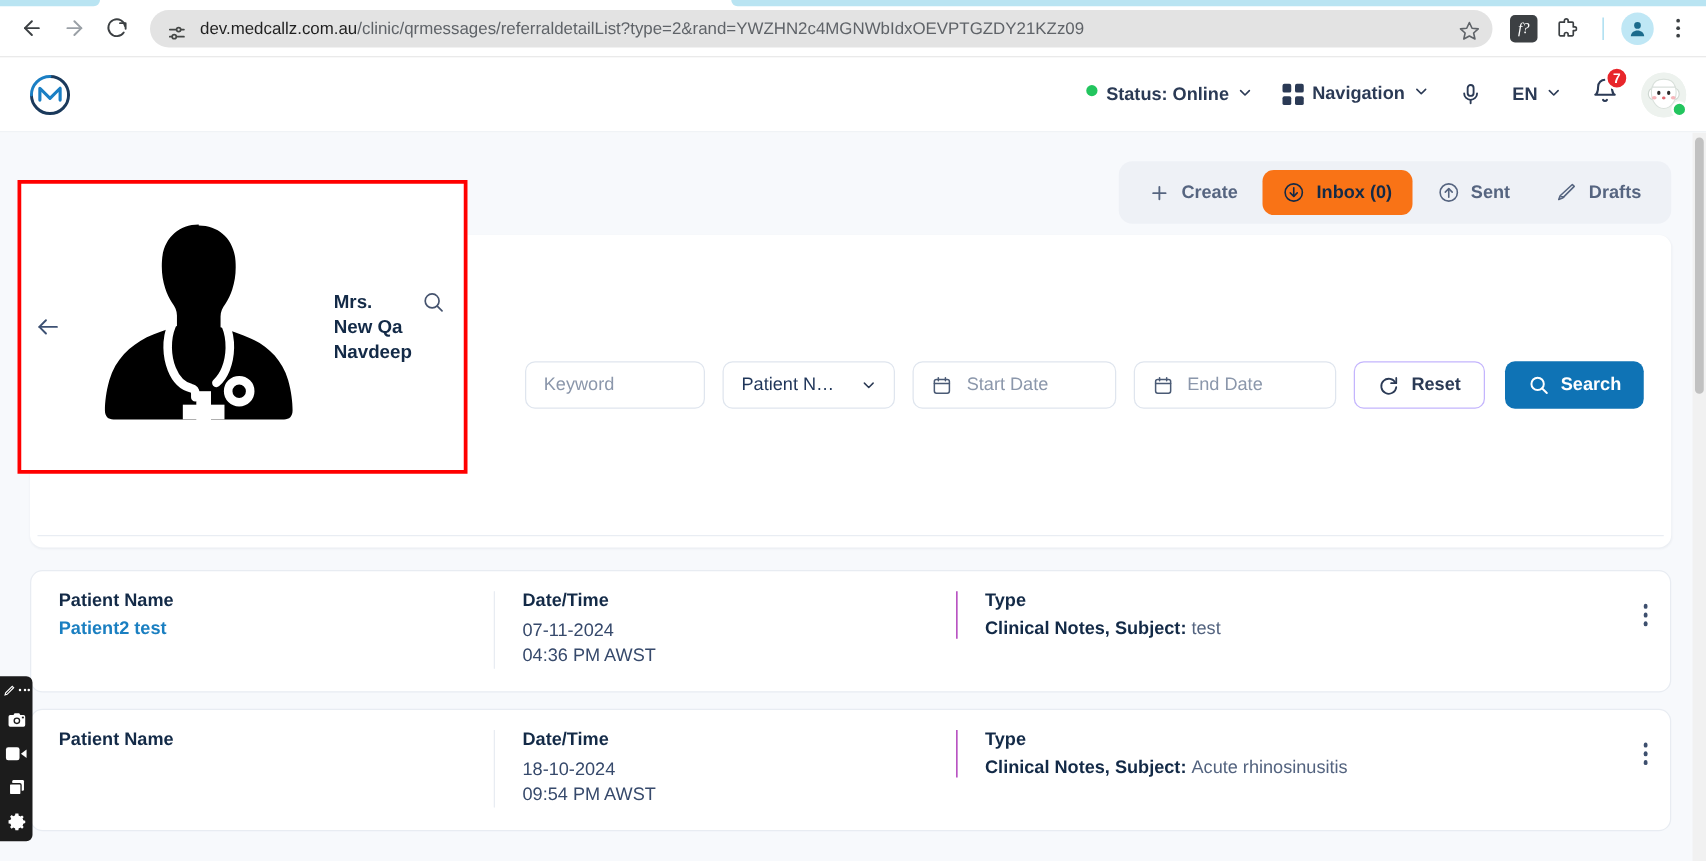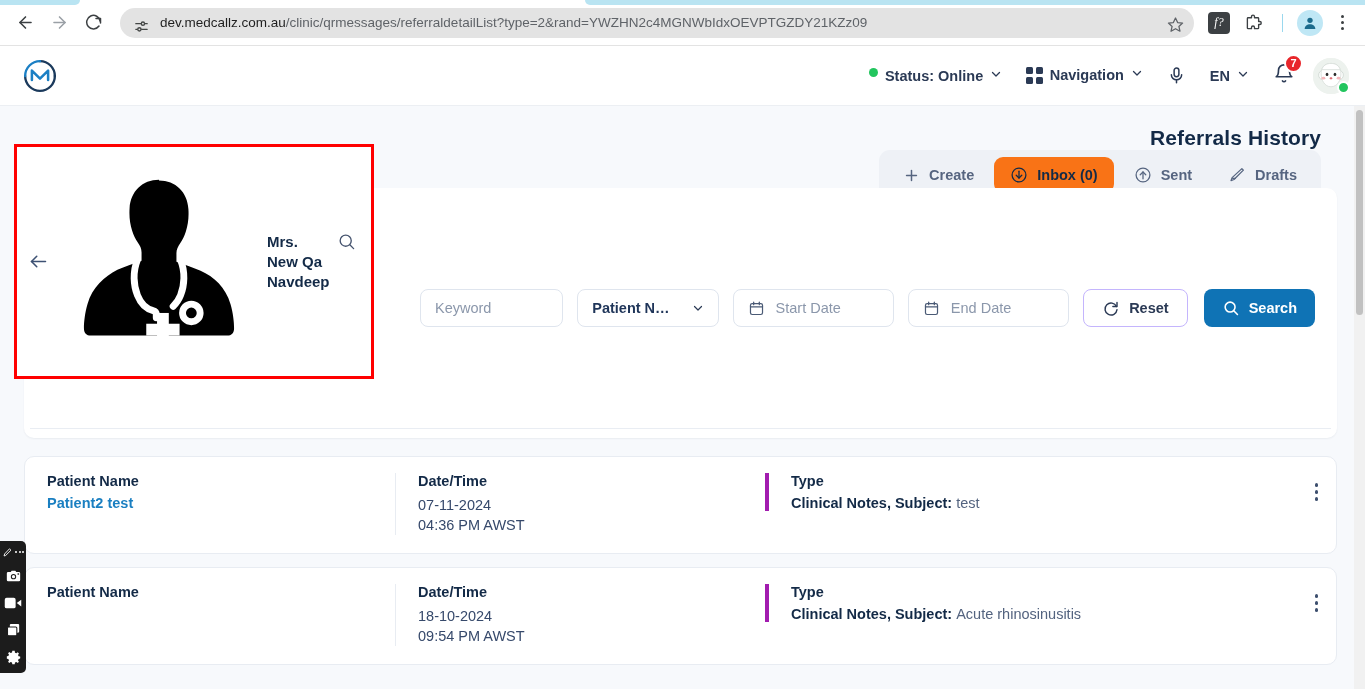--- a/index.html
+++ b/index.html
@@ -129,24 +129,23 @@
   }
 
   
   .page {
     background: #f7f9fc;
     height: 583px;
     position: relative;
     overflow: hidden;
   }
   .page-top {
-    display: flex; align-items: flex-end;
-    padding: 20px 44px 0 24px;
+    display: flex; align-items: center;
+    padding: 20px 28px 0 24px;
     height: 76px;
-    flex-direction: column;
   }
   .page-title {
     font-size: 21px; font-weight: 700; color: #132a47;
     letter-spacing: .1px;
   }
   .tabs-pill {
     margin-left: auto;
     background: #eef1f6;
     border-radius: 11px;
     padding: 7px 8px;
@@ -208,21 +207,21 @@
     border: 1px solid #dfe5ee;
     border-radius: 8px;
     background: #fff;
     display: flex; align-items: center;
     padding: 10px 14px;
     font-size: 14.5px;
     color: #8b97ab;
     white-space: nowrap;
   }
   .inp.keyword { width: 168px; }
-  .inp.select { width: 150px; justify-content: center; gap: 22px; color:#1f3559; font-weight:700; }
+  .inp.select { width: 150px; justify-content: center; gap: 22px; color:#1f3559; font-weight:400; }
   .inp.date { width: 190px; gap: 11px; }
   .inp svg { flex: 0 0 auto; }
   .btn-reset {
     height: 38px; border: 1px solid #c4b5fd; border-radius: 8px; background:#fff;
     display:flex; align-items:center; gap:9px; padding: 0 18px;
     font-size: 14.5px; font-weight: 700; color: #2b3a55;
   }
   .btn-search {
     height: 38px; border-radius: 8px;
     background: #0f73b5; color: #fff;
@@ -242,21 +241,21 @@
     border: 1px solid #e8ecf2;
     border-radius: 10px;
     display: flex; align-items: flex-start;
     padding: 16px 0 18px 0;
     margin-bottom: 13px;
     position: relative;
   }
   .col { padding: 0 22px; }
   .col.patient { width: 370px; flex: 0 0 auto; }
   .col.datetime { width: 370px; flex: 0 0 auto; border-left: 1px solid #e8ecf2; }
-  .col.type { flex: 1 1 auto; border-left: 4px solid #a21caf; }
+  .col.type { flex: 1 1 auto; border-left: 1px solid #a21caf; }
   .col-label {
     font-size: 14.5px; font-weight: 700; color: #132a47;
     margin-bottom: 6px;
   }
   .col-link { font-size: 14.5px; font-weight: 700; color: #1a7fc1; }
   .col-val { font-size: 14.5px; color: #36496b; line-height: 20px; }
   .type-line { font-size: 14.5px; font-weight: 700; color: #132a47; }
   .type-line .subject-val { font-weight: 400; color: #53637f; }
   .row-kebab {
     position: absolute; right: 18px; top: 26px;

